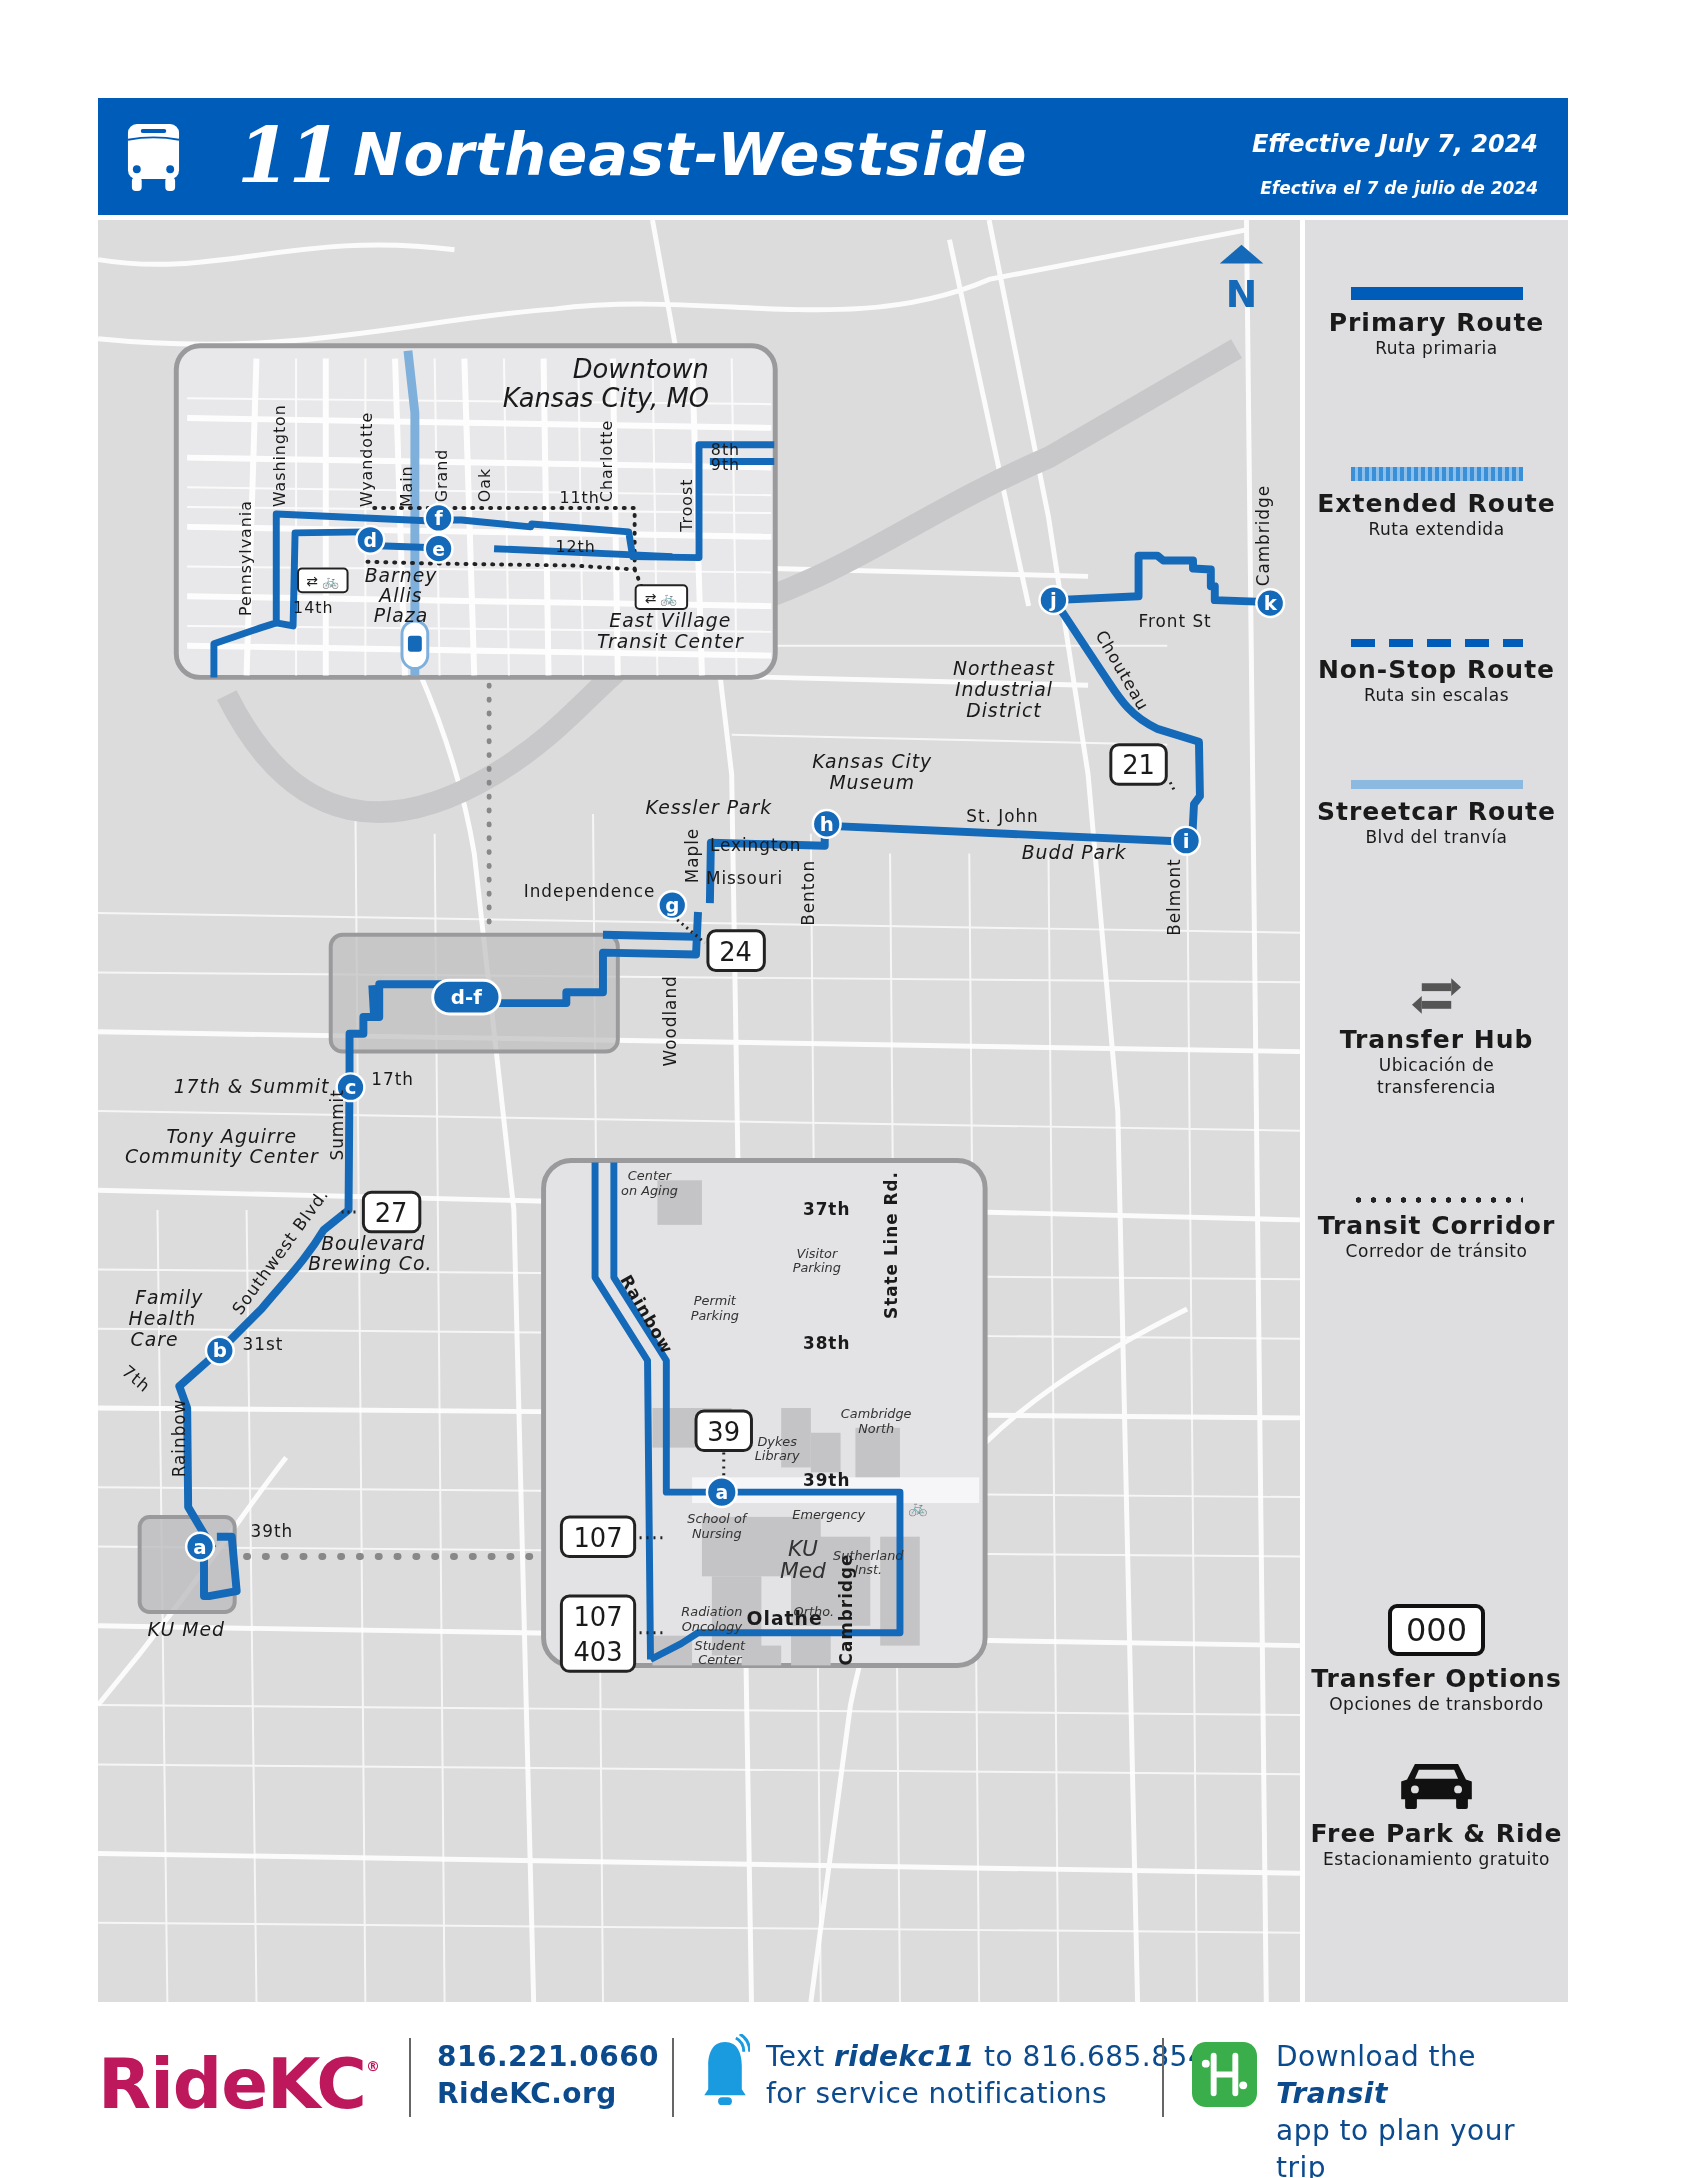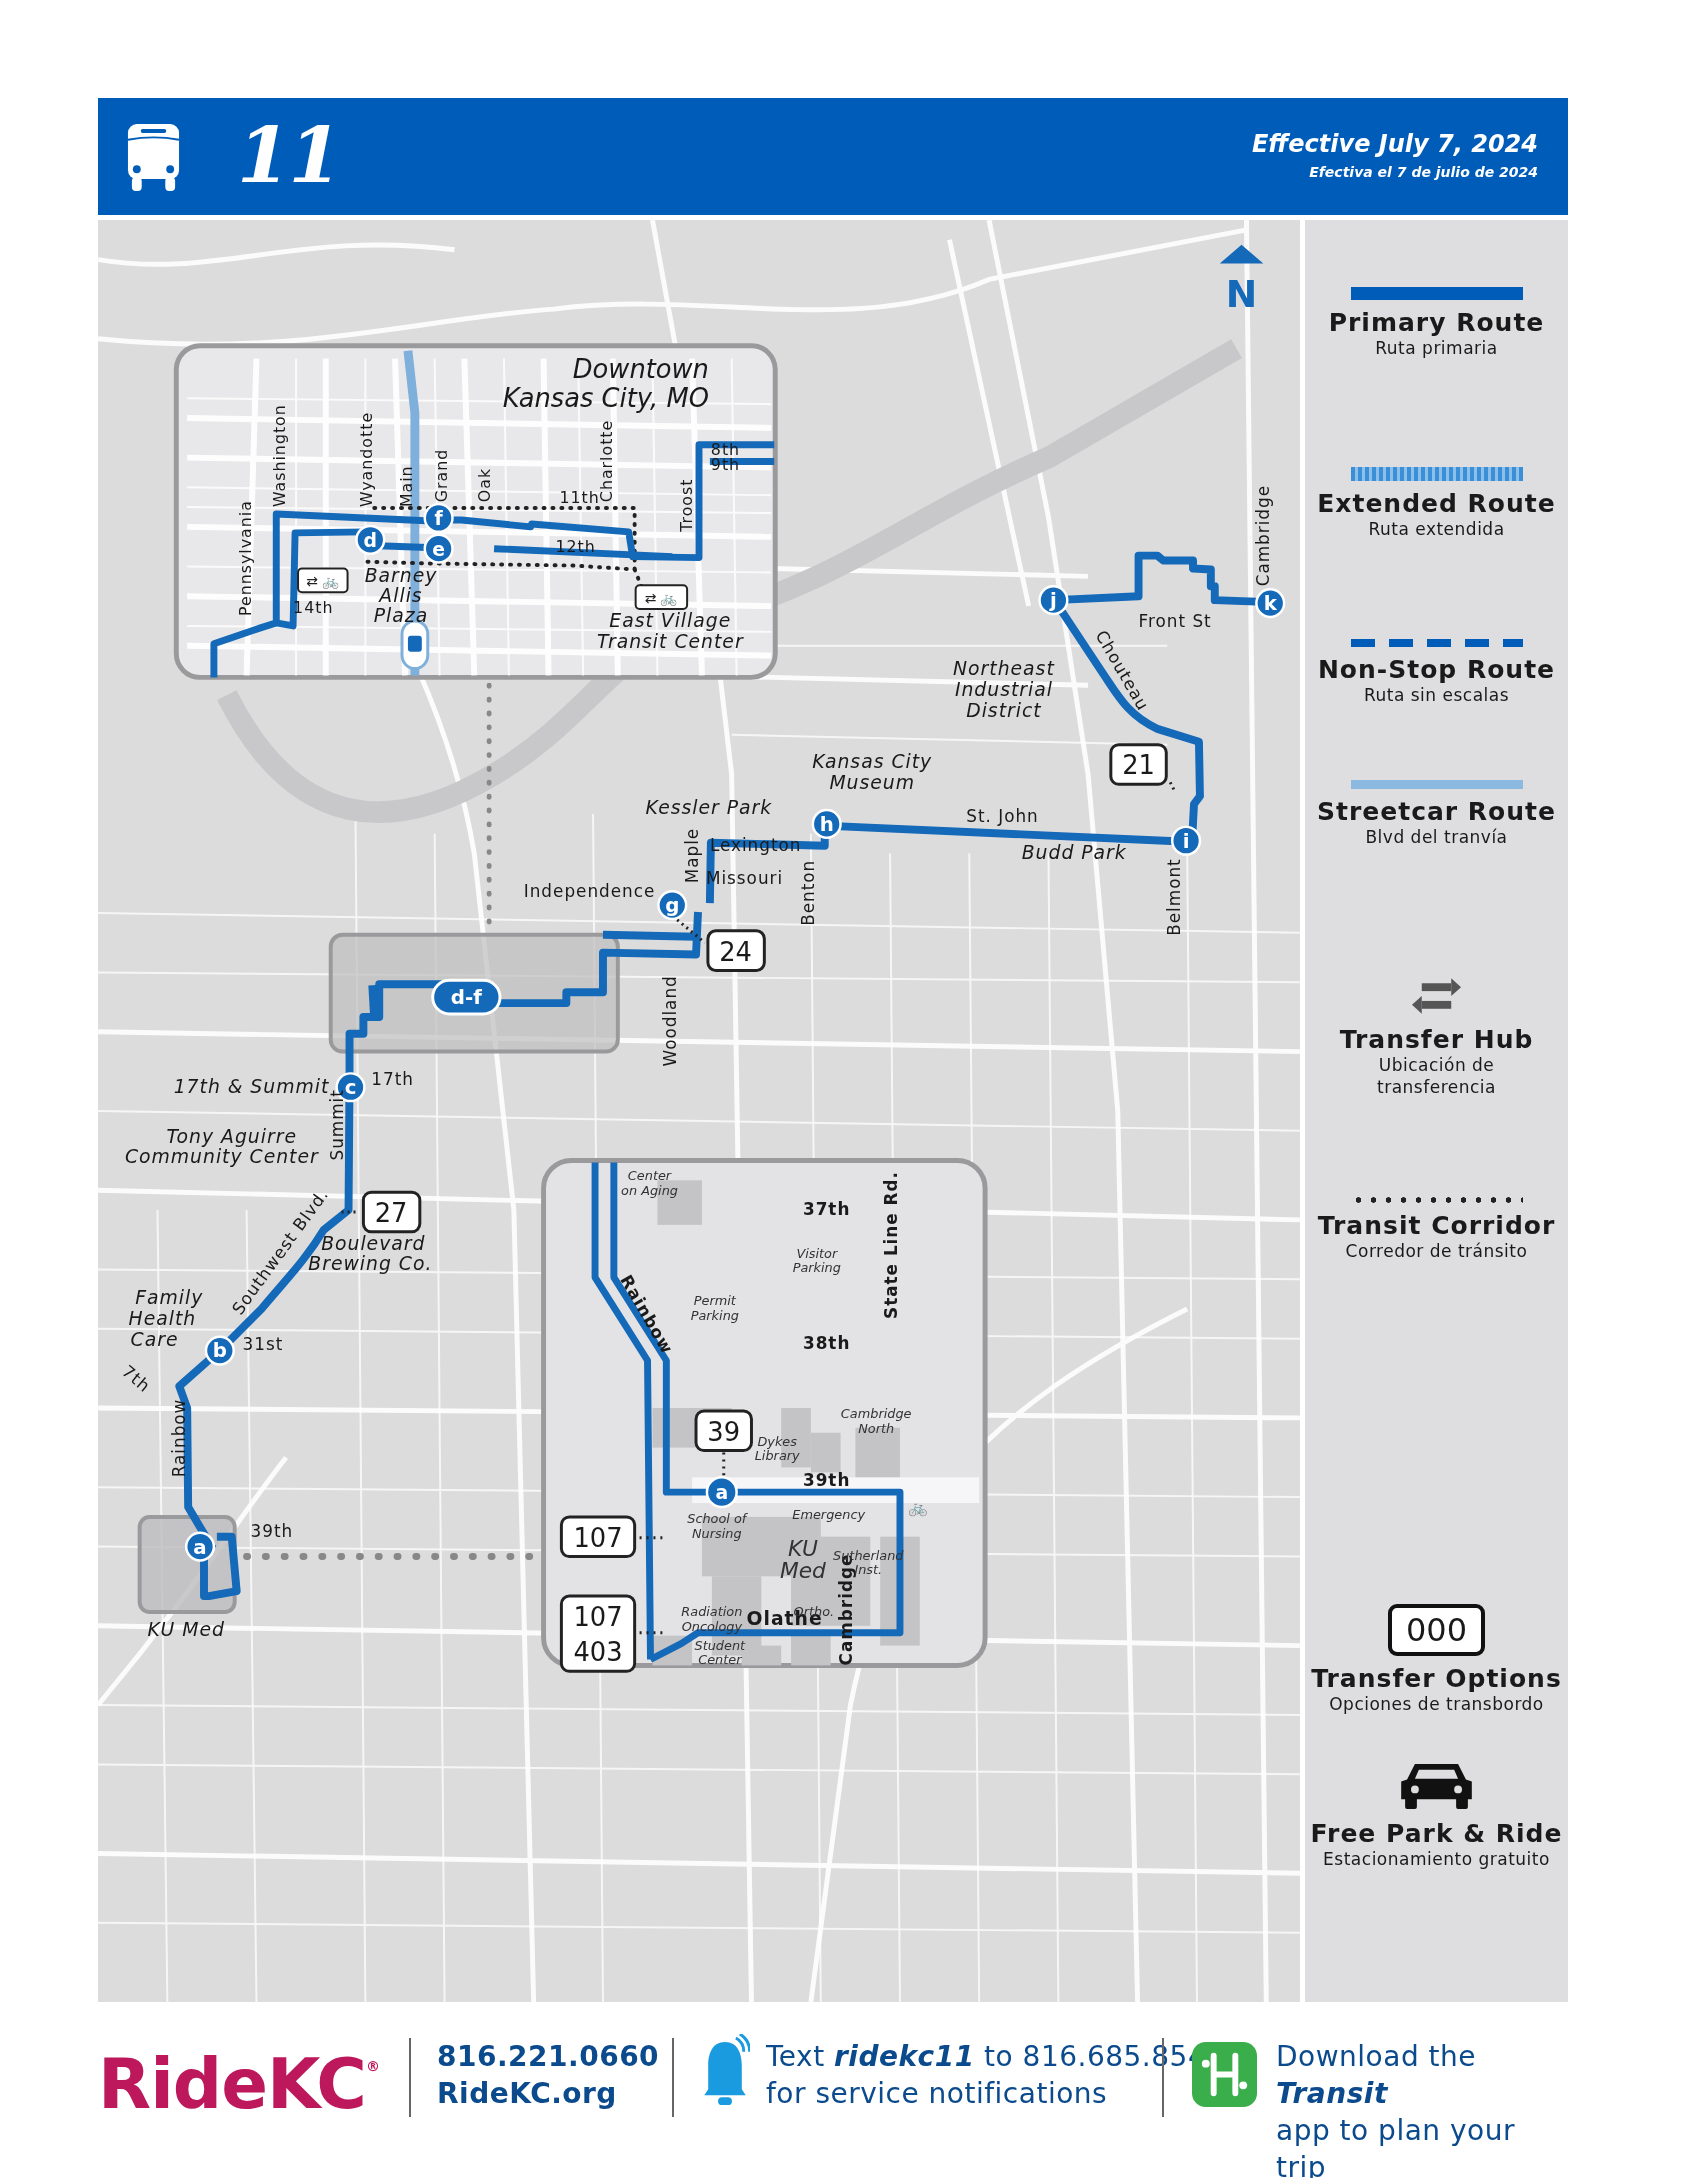--- a/index.html
+++ b/index.html
@@ -3,21 +3,21 @@
 <meta charset="utf-8">
 <style>
   html,body{margin:0;padding:0;background:#ffffff;}
   body{width:1683px;height:2178px;position:relative;overflow:hidden;font-family:"DejaVu Sans","Liberation Sans",sans-serif;color:#1a1a1a;}
   .header{position:absolute;left:98px;top:98px;width:1470px;height:117px;background:#005cb9;color:#fff;font-style:italic;}
   .header .bus{position:absolute;left:28px;top:24px;width:55px;height:71px;}
   .header .num{position:absolute;left:139px;top:12px;font-size:77px;font-weight:bold;font-family:"DejaVu Serif","Liberation Serif",serif;letter-spacing:-2px;}
   .header .name{position:absolute;left:255px;top:22px;font-size:59px;font-weight:bold;letter-spacing:1px;}
   .header .eff{position:absolute;right:30px;top:32px;text-align:right;font-weight:bold;}
   .header .eff .en{font-size:24px;}
-  .header .eff .es{font-size:14px;margin-top:6px;}
+  .header .eff .es{font-size:17px;margin-top:20px;}
   .map{position:absolute;left:98px;top:220px;width:1202px;height:1782px;background:#dcdcdd;overflow:hidden;}
   .map svg{position:absolute;left:0;top:0;}
   .legend{position:absolute;left:1305px;top:220px;width:263px;height:1782px;background:#dedee0;}
   .leg-item{position:absolute;left:0;width:263px;text-align:center;}
   .leg-title{font-size:25px;font-weight:bold;color:#1a1a1a;letter-spacing:1px;}
   .leg-sub{font-size:17px;color:#1a1a1a;letter-spacing:0.5px;line-height:22px;}
   .leg-sw{margin:0 auto 8px auto;}
   .footer{position:absolute;left:98px;top:2020px;width:1470px;height:109px;}
   .brand{position:absolute;left:0;top:24px;font-size:69px;color:#be185d;font-weight:bold;letter-spacing:-1px;}
   .brand sup{font-size:14px;vertical-align:top;position:relative;top:14px;}
@@ -31,20 +31,21 @@
   <svg class="bus" viewBox="0 0 56 72">
     <rect x="2" y="2" width="52" height="56" rx="9" fill="#fff"></rect>
     <rect x="15" y="7" width="26" height="4" rx="2" fill="#005cb9"></rect>
     <path d="M2 18 Q28 13 54 18" stroke="#005cb9" stroke-width="2" fill="none"></path>
     <circle cx="11" cy="48" r="4" fill="#005cb9"></circle>
     <circle cx="45" cy="48" r="4" fill="#005cb9"></circle>
     <rect x="6" y="56" width="10" height="14" rx="4" fill="#fff"></rect>
     <rect x="40" y="56" width="10" height="14" rx="4" fill="#fff"></rect>
   </svg>
   <div class="num">11</div>
+  <div class="name">Northeast-Westside</div>
   <div class="eff">
     <div class="en">Effective July 7, 2024</div>
     <div class="es">Efectiva el 7 de julio de 2024</div>
   </div>
 </div>
 
 <div class="map">
   <svg width="1202" height="1782" viewBox="0 0 1214 1800" font-family="DejaVu Sans, Liberation Sans, sans-serif">
 
     <g stroke="#ffffff" fill="none">

